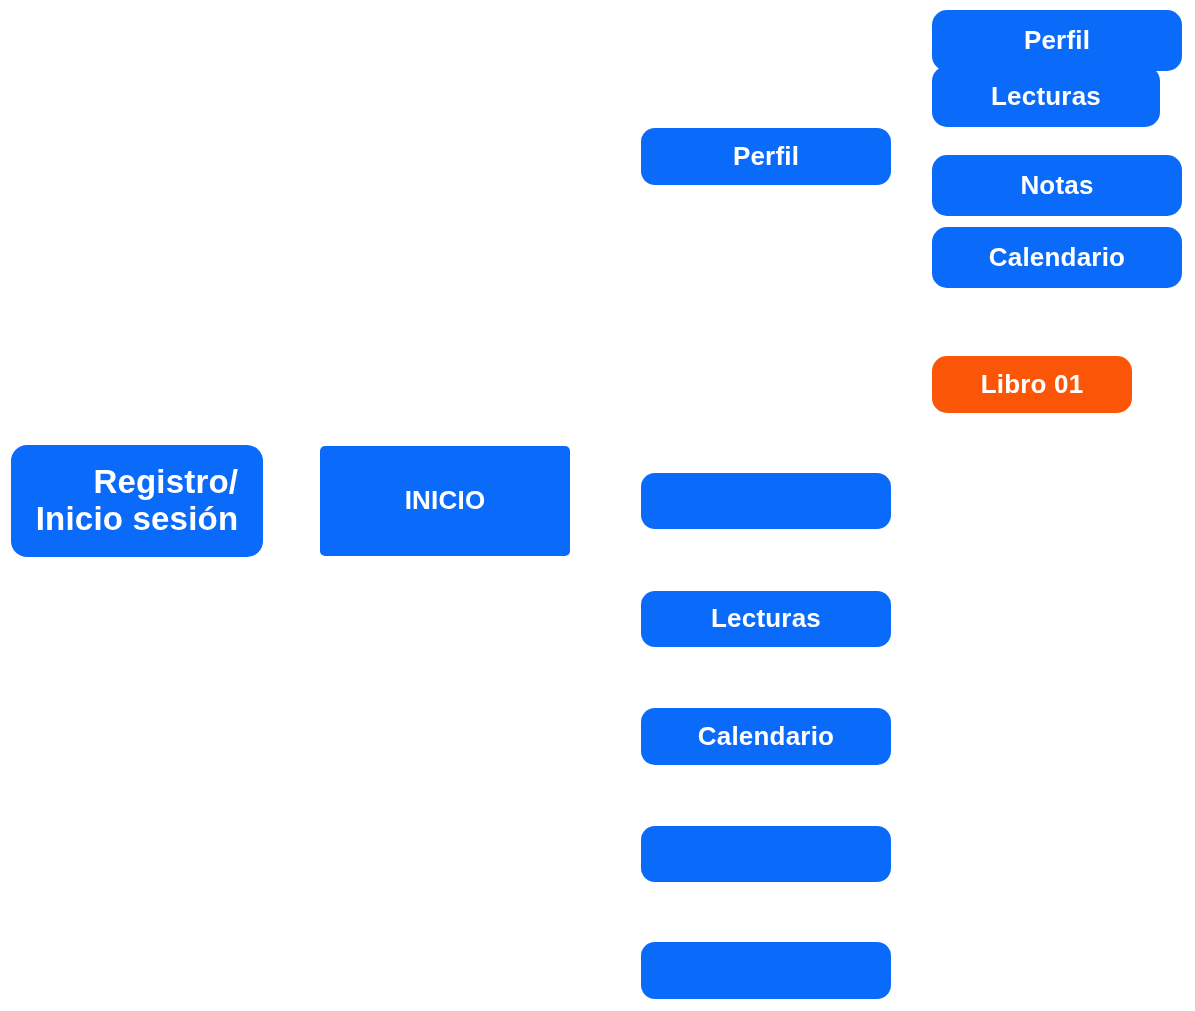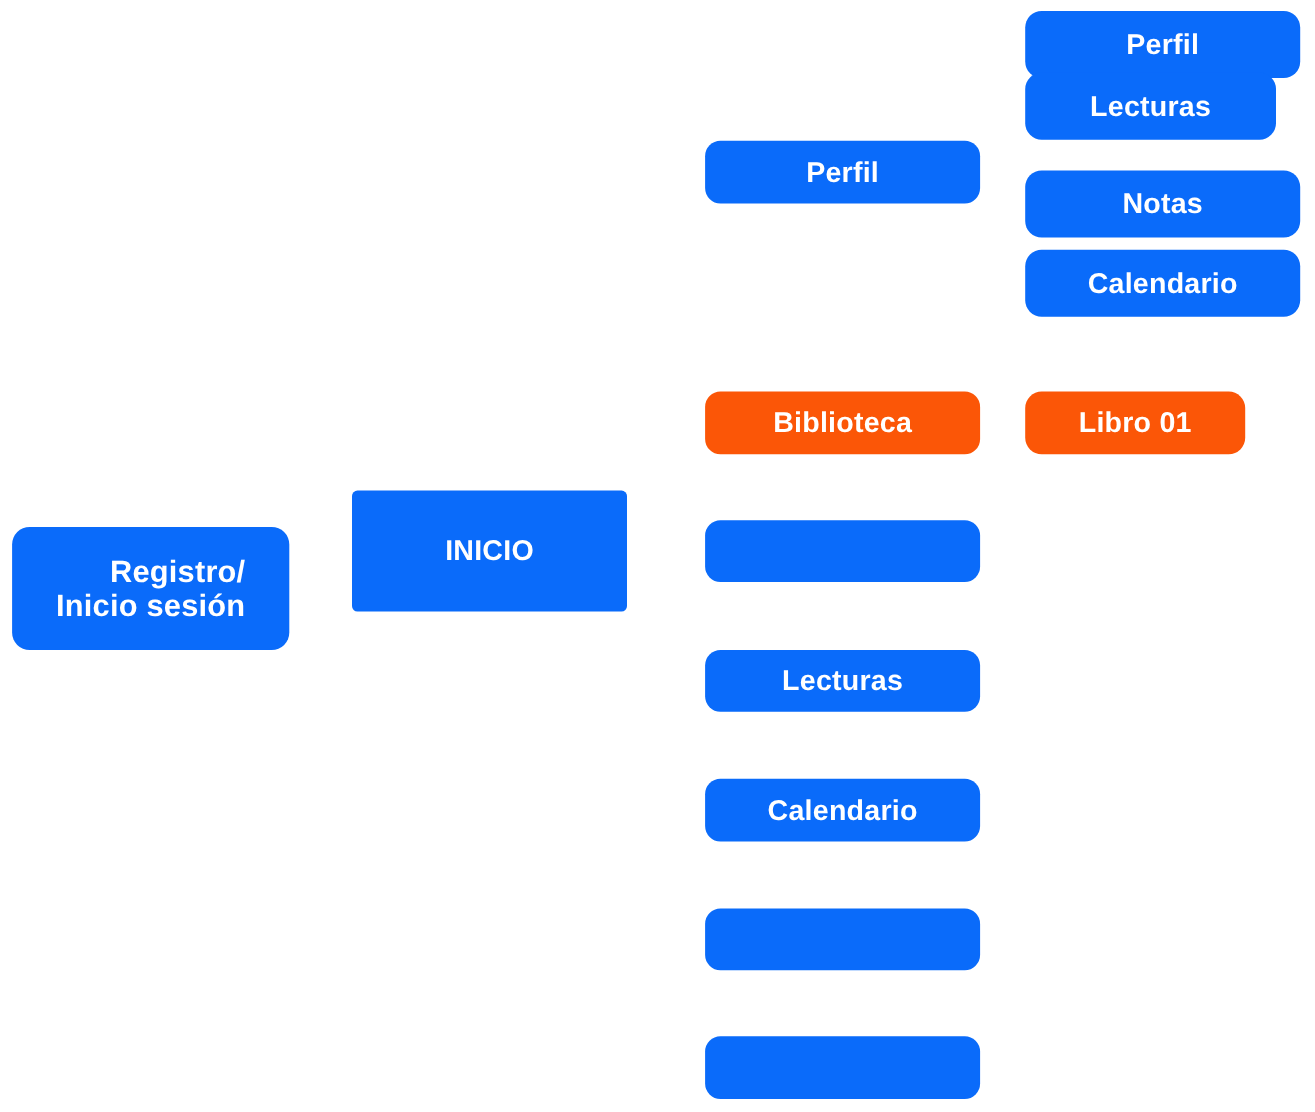--- a/index.html
+++ b/index.html
@@ -34,21 +34,21 @@
     line-height: 1.12;
     border-radius: 14px;
     user-select: none;
     white-space: pre-line;
     padding: 4px 6px;
   }
   .node.blue   { background: #0a6bfa; }
   .node.orange { background: #fb5607; }
 
   
-  .node.lvl0 { border-radius: 16px; font-size: 28px; margin-top: 34px; }
+  .node.lvl0 { border-radius: 16px; font-size: 33px; }
   .node.lvl1 { border-radius: 5px; font-size: 26px; }
   .node.lvl2 { border-radius: 14px; font-size: 26px; }
   .node.lvl3 { border-radius: 15px; font-size: 26px; }
 
   .node.empty { font-size: 0; }
 </style>
 </head>
 <body>
 
 <div id="canvas">
@@ -58,21 +58,20 @@
   <div class="node blue lvl3" style="left:932px; top:66px; width:228px; height:61px;">Lecturas</div>
 
   <div class="node blue lvl3" style="left:932px; top:155px; width:250px; height:61px;">Notas</div>
 
   <div class="node blue lvl3" style="left:932px; top:227px; width:250px; height:61px;">Calendario</div>
 
   <div class="node orange lvl3" style="left:932px; top:356px; width:200px; height:57px;">Libro 01</div>
 
   <div class="node blue lvl2" style="left:641px; top:128px; width:250px; height:57px;">Perfil</div>
 
-  <div class="node orange lvl2" style="left:641px; top:356px; width:250px; height:57px;">Biblioteca</div>
 
   <div class="node blue lvl2 empty" style="left:641px; top:473px; width:250px; height:56px;"></div>
 
   <div class="node blue lvl2" style="left:641px; top:591px; width:250px; height:56px;">Lecturas</div>
 
   <div class="node blue lvl2" style="left:641px; top:708px; width:250px; height:57px;">Calendario</div>
 
   <div class="node blue lvl2 empty" style="left:641px; top:826px; width:250px; height:56px;"></div>
 
   <div class="node blue lvl2 empty" style="left:641px; top:942px; width:250px; height:57px;"></div>

